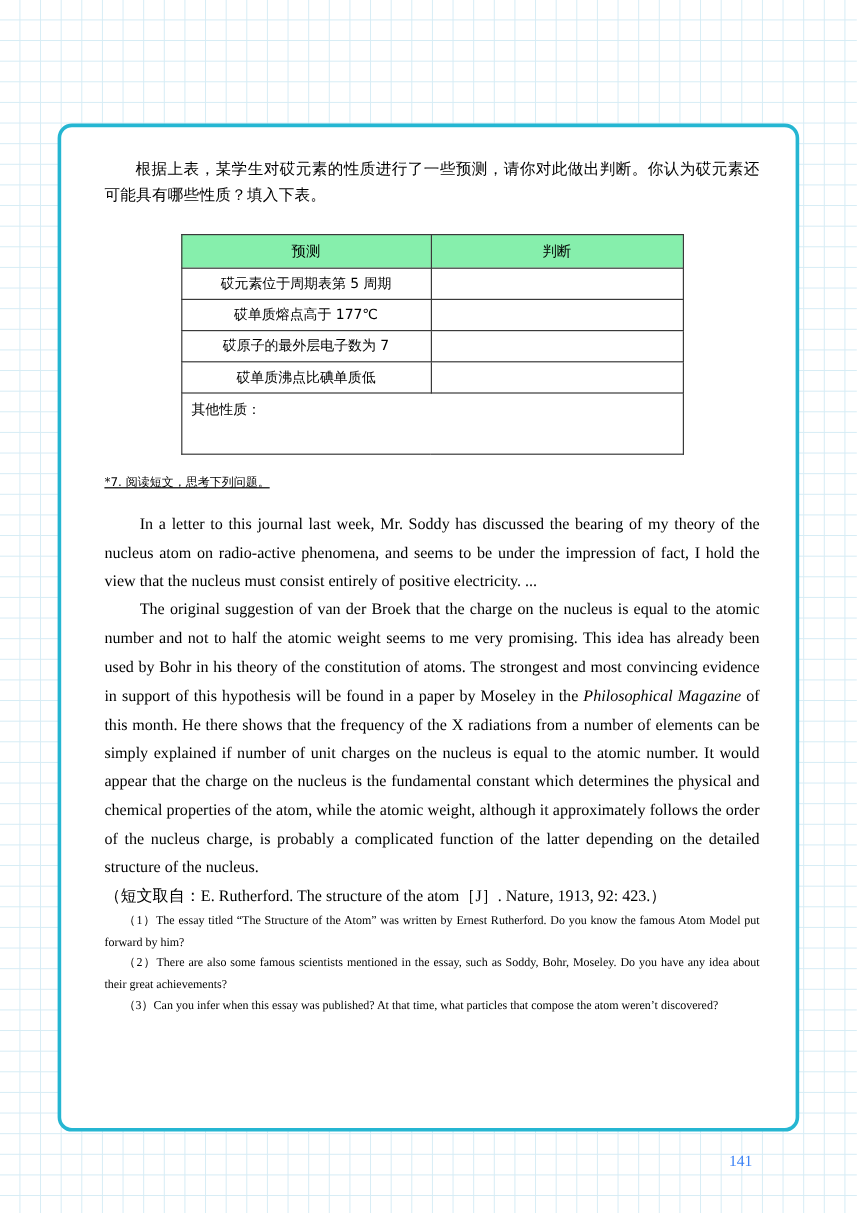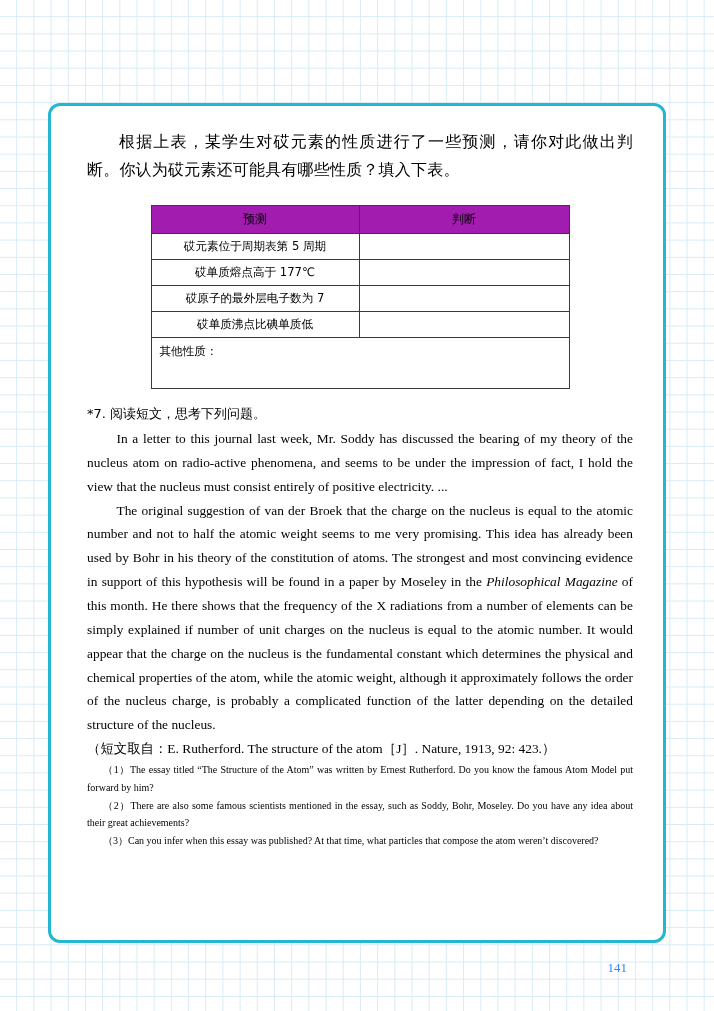--- a/index.html
+++ b/index.html
@@ -51,22 +51,22 @@
     font-size: 13.2px;
     line-height: 1.72;
     color: #000;
     text-align: justify;
     margin: 0;
   }
   .indent2 {
     text-indent: 2em;
   }
   .cn {
-    font-family: Liberation Mono, monospace;
-    font-size: 16px;
+    font-family: Liberation Sans, sans-serif;
+    font-size: 13px;
     letter-spacing: 0.2px;
   }
 
   
   #prediction-table {
     margin: 20px auto 0 auto;
     border-collapse: collapse;
     width: 418px;
     table-layout: fixed;
   }
@@ -74,21 +74,21 @@
   #prediction-table td {
     border: 1px solid #3a3a3a;
     height: 25px;
     padding: 0 8px;
     font-size: 11.6px;
     font-family: "DejaVu Sans", "Liberation Sans", sans-serif;
     color: #000;
     vertical-align: middle;
   }
   #prediction-table th {
-    background: #a21caf;
+    background: #86efac;
     text-align: center;
     font-weight: normal;
     height: 27px;
     font-size: 12px;
   }
   #prediction-table td.pred {
     text-align: center;
   }
   #prediction-table td.judge {
     text-align: left;
@@ -97,26 +97,27 @@
     height: 44px;
     vertical-align: top;
     padding-top: 6px;
   }
   .col-a { width: 208px; }
   .col-b { width: 210px; }
 
   
   .q-heading {
     margin: 16px 0 0 0;
-    font-size: 13px;
+    font-size: 10px;
     font-family: "DejaVu Sans", "Liberation Sans", sans-serif;
+    text-decoration: underline;
   }
 
   .en-block {
-    margin-top: 4px;
+    margin-top: 16px;
   }
   .en-block p {
     margin: 0;
     font-size: 13.4px;
     line-height: 1.78;
     text-align: justify;
     font-family: "Liberation Serif", serif;
   }
   .en-block p.ind {
     text-indent: 2.2em;

